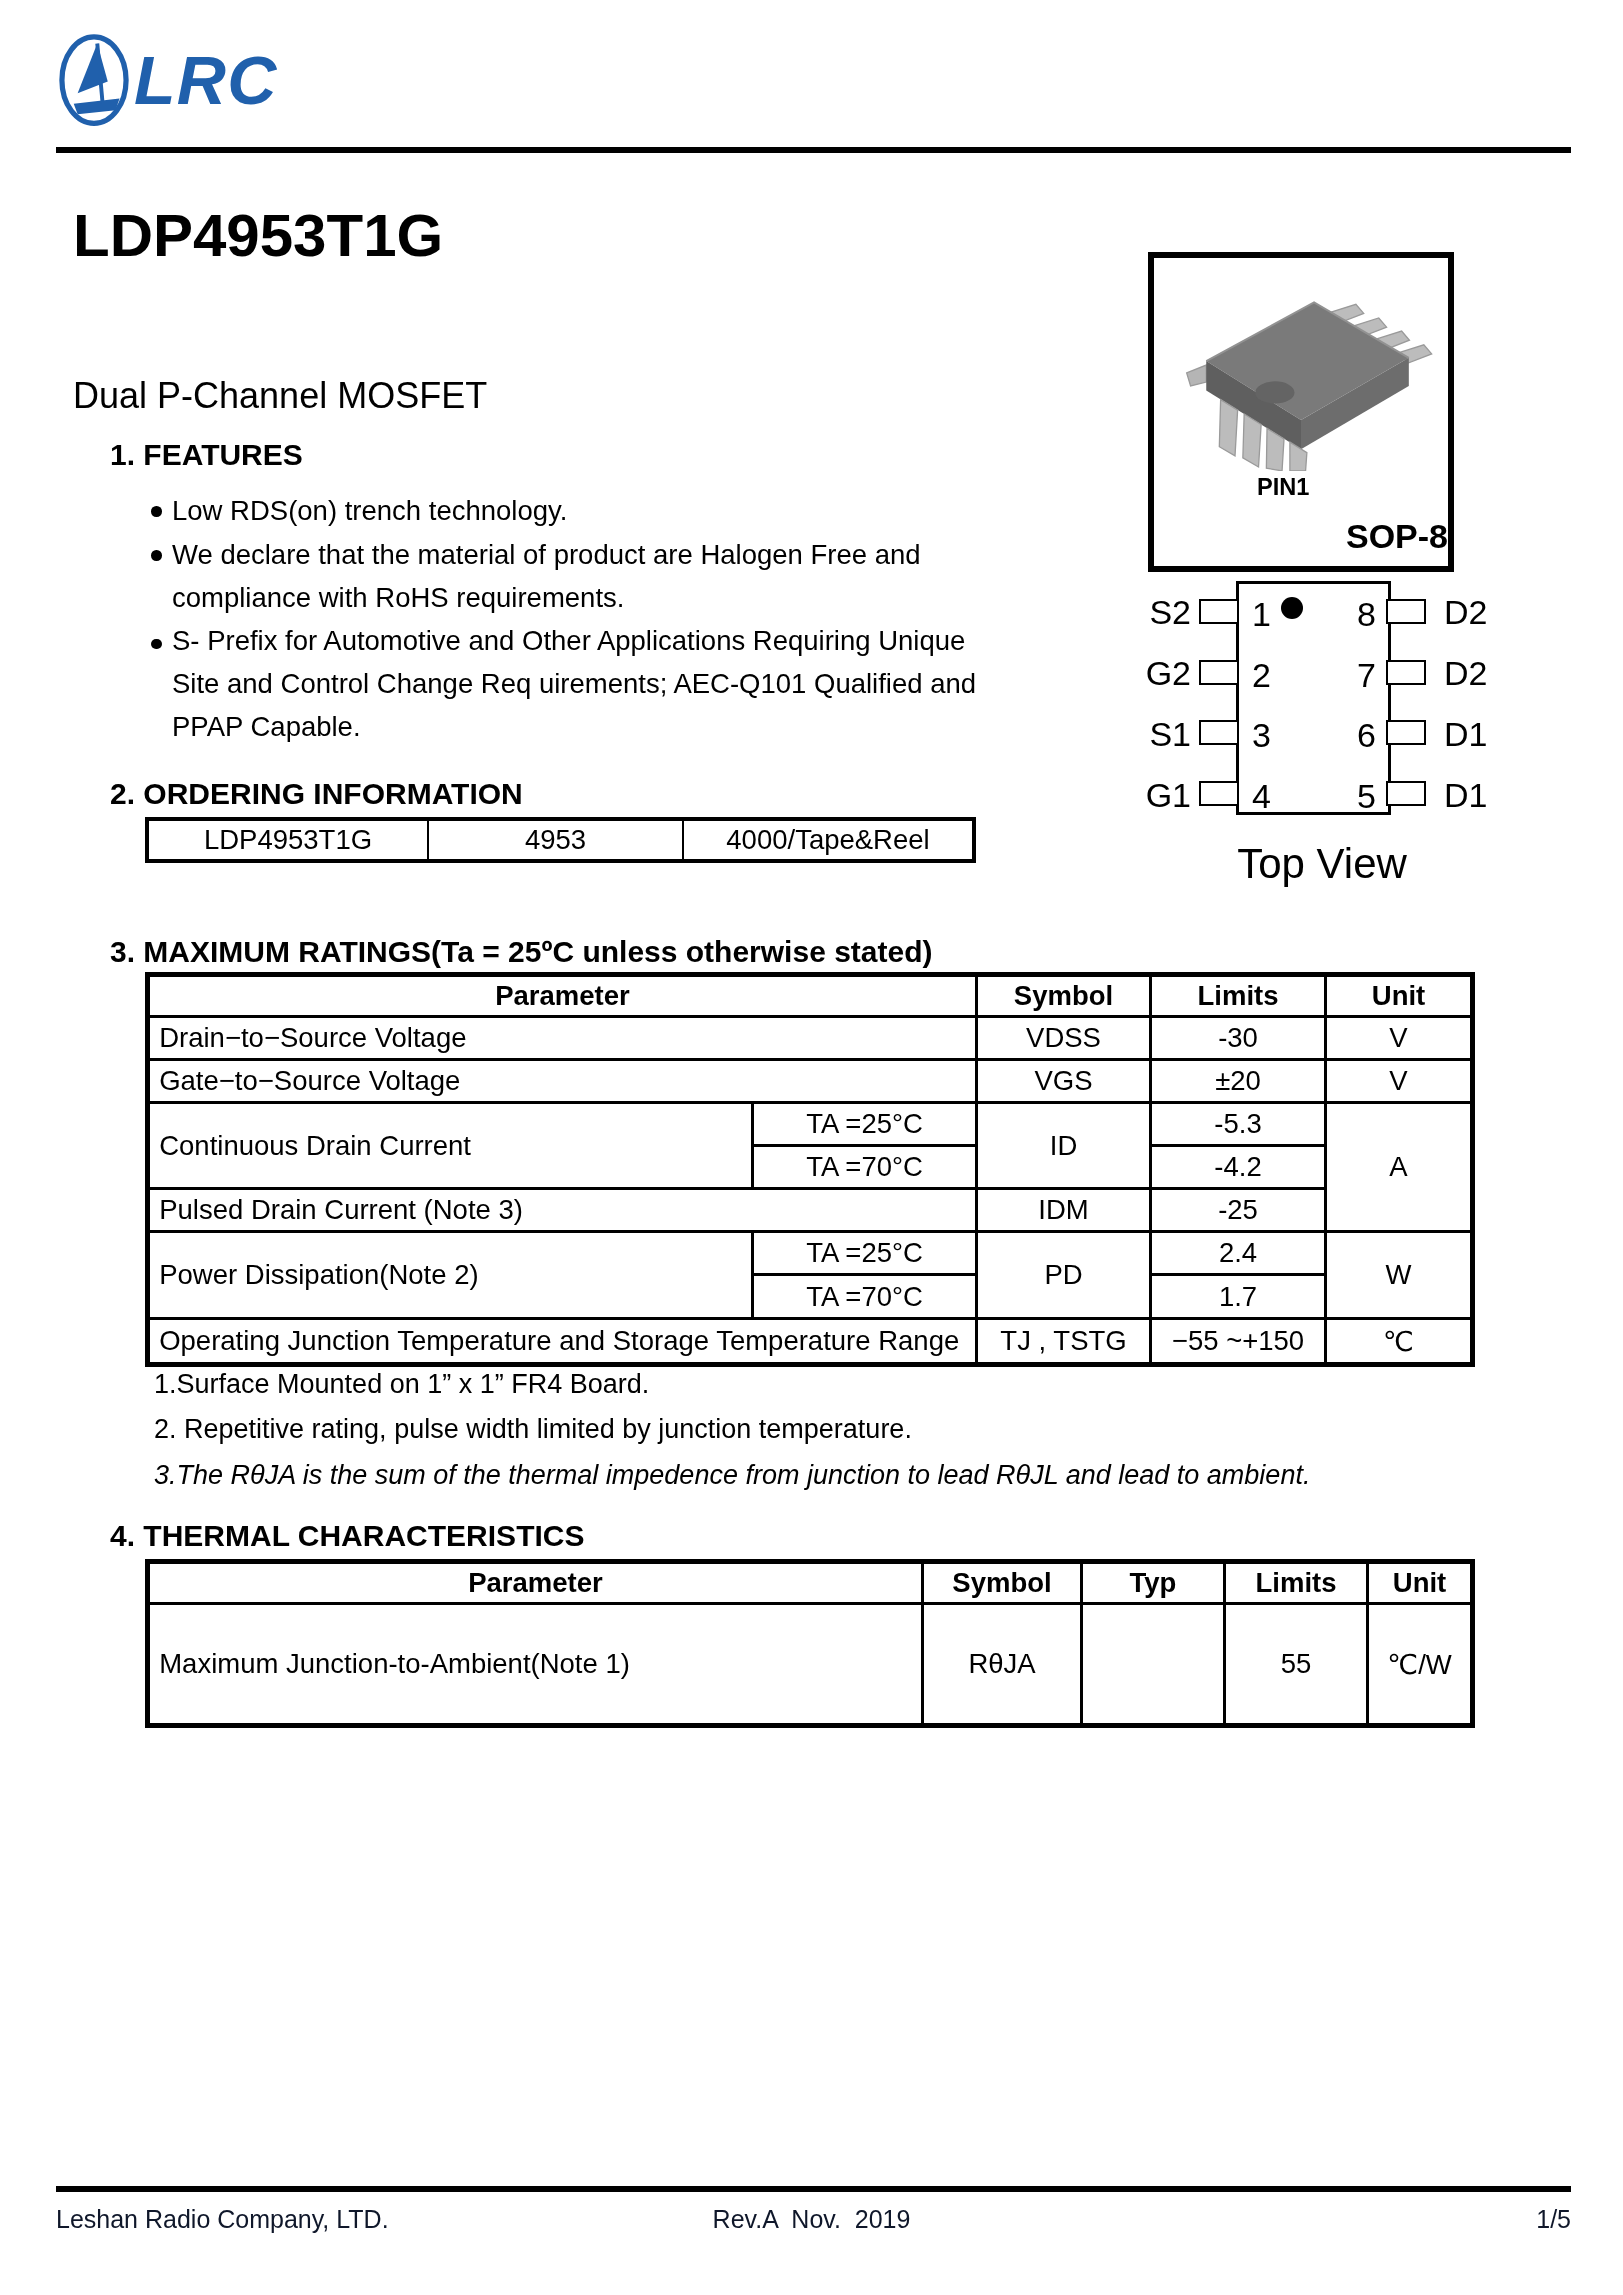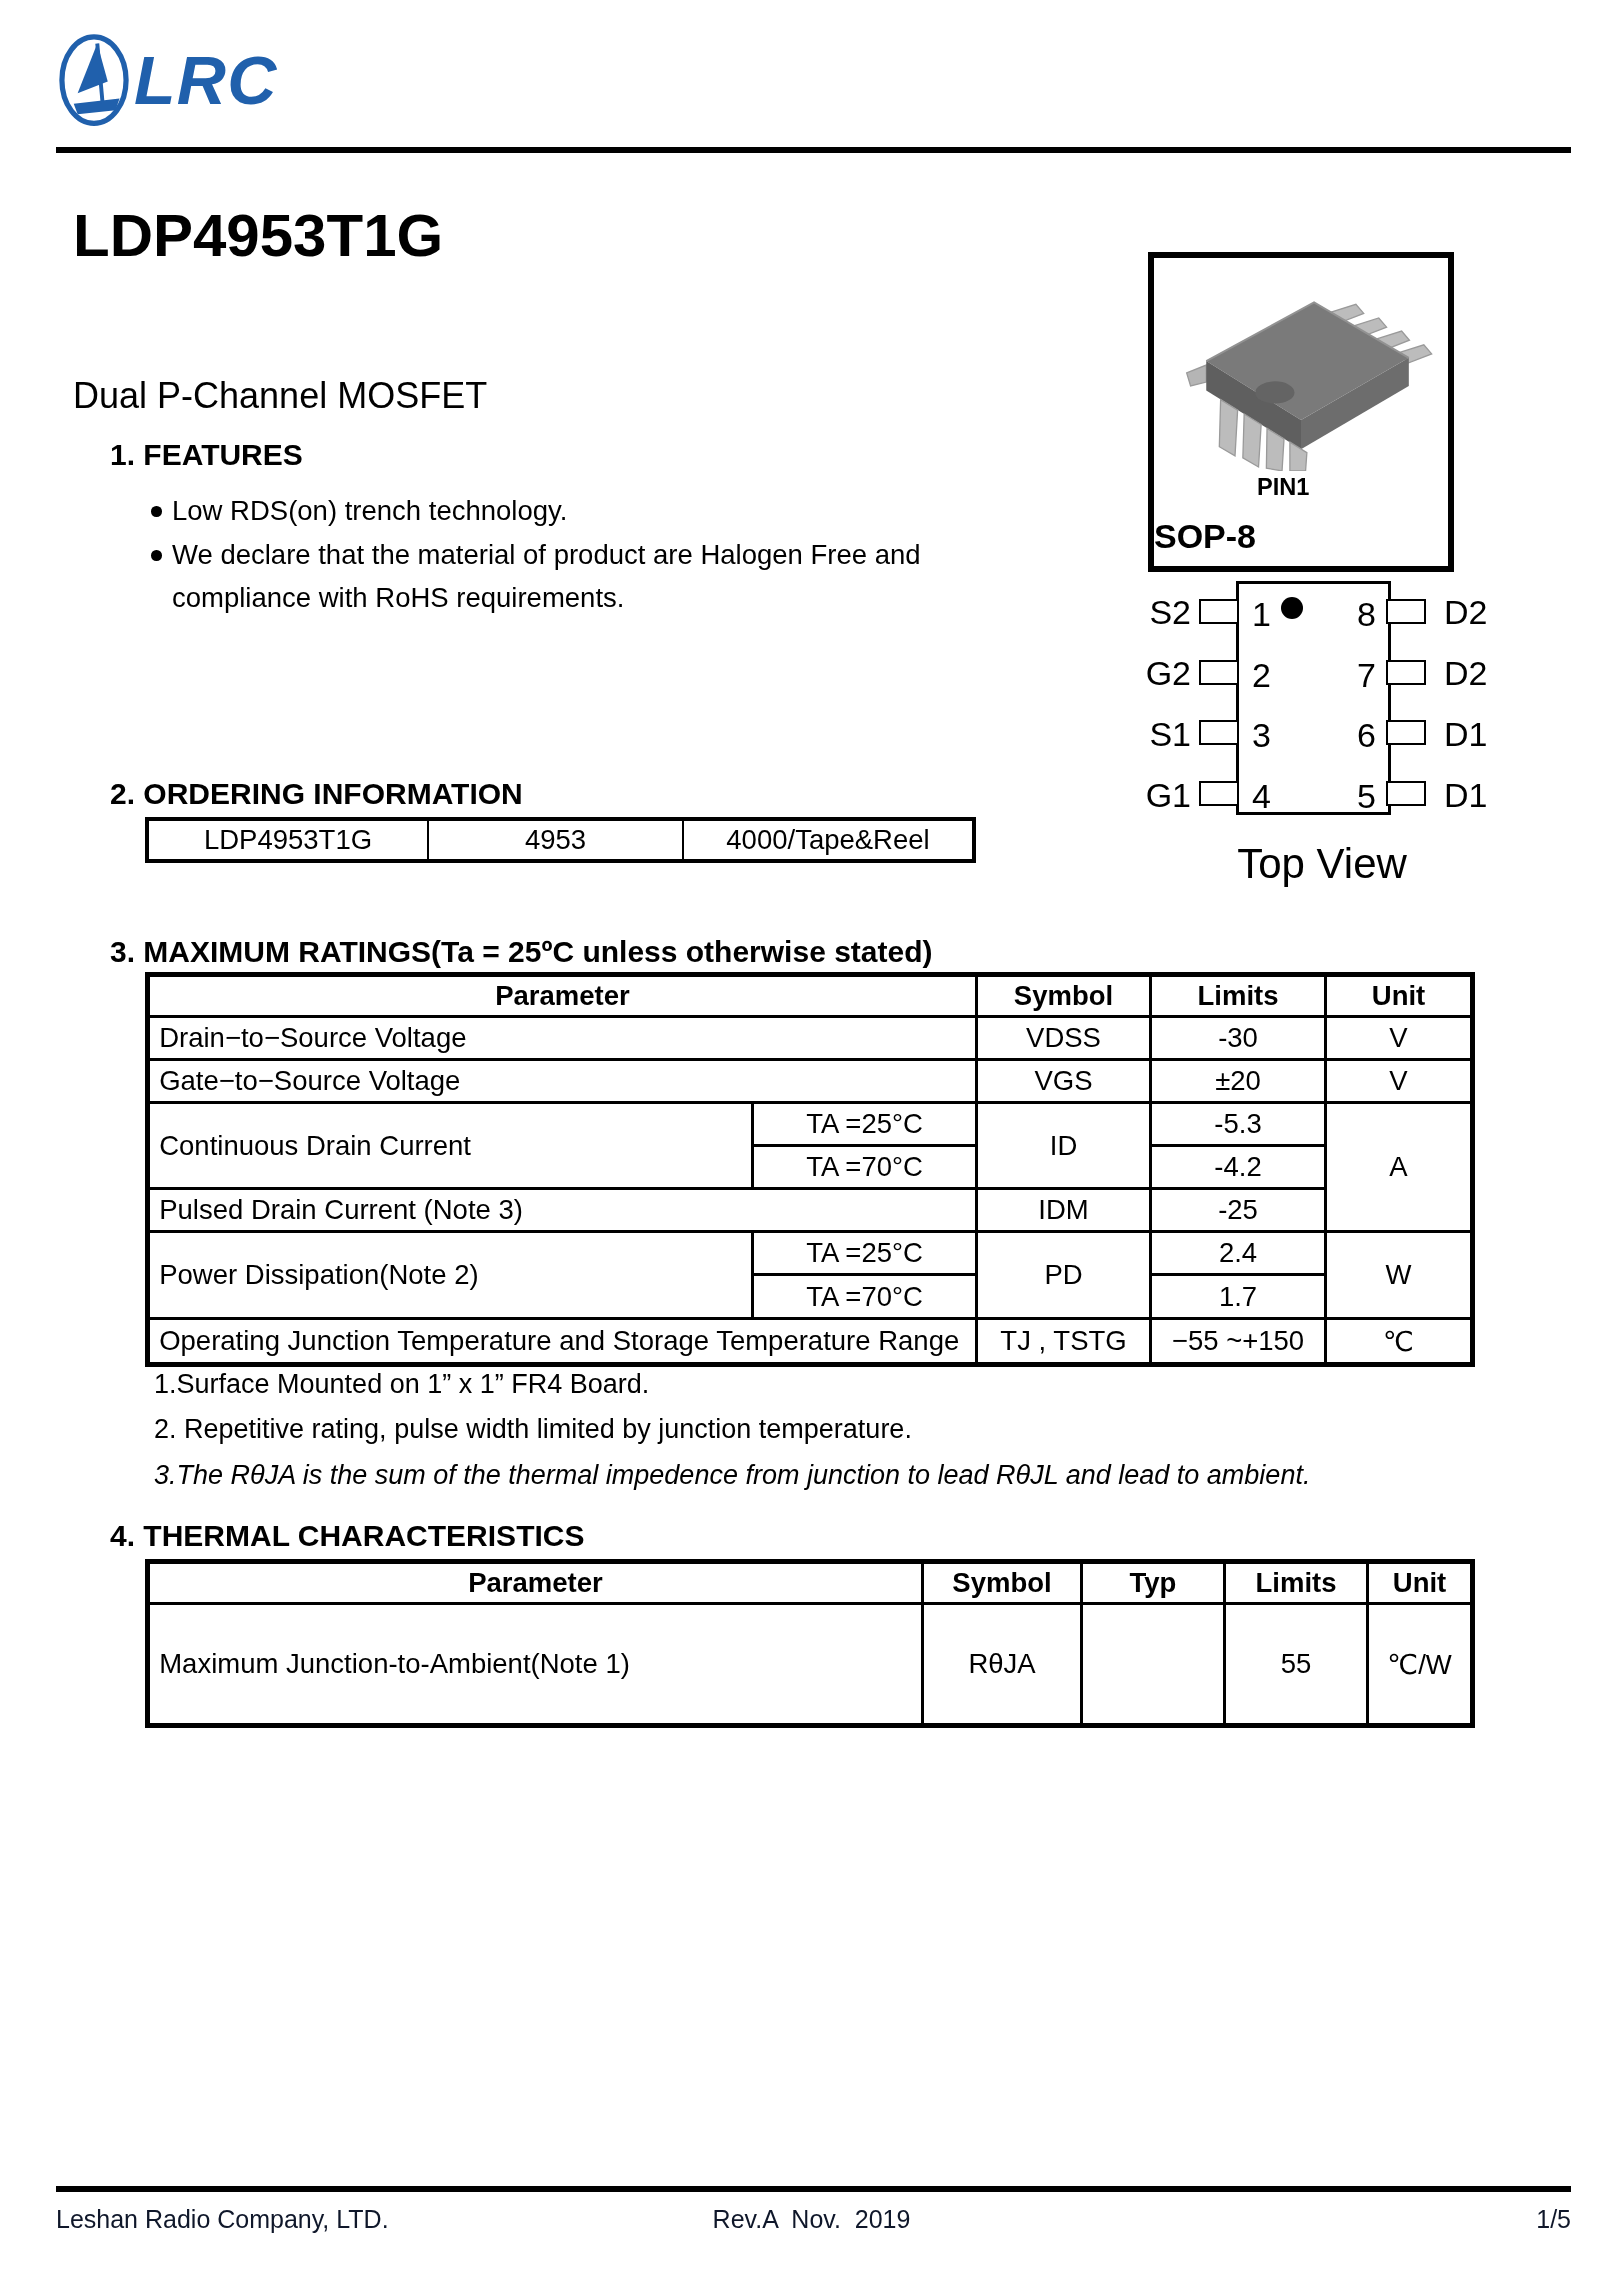--- a/index.html
+++ b/index.html
@@ -36,21 +36,21 @@
   table.sheet td.hd{font-weight:bold;text-align:center;}
   table.sheet td.c{text-align:center;}
   table.sheet td.l{text-align:left;padding-left:9.2px;}
   table.order{border:4.6px solid #000;}
   table.order td{border:2.6px solid #000;font-size:27.5px;text-align:center;vertical-align:middle;}
   table.order td.hd{font-weight:bold;}
   .cdeg{font-size:25px;}
 
   
   .pkg-box{border:6.5px solid #000;background:#fff;}
-  .pkg-caption{font-weight:bold;text-align:left;}
+  .pkg-caption{font-weight:bold;text-align:right;}
 
   
   .pin-body{border:3.3px solid #000;background:#fff;}
   .pin-stub{border:2.6px solid #000;background:#fff;box-sizing:border-box;}
   .pin-num{font-size:34px;line-height:1;text-align:center;}
   .pin-label{font-size:34px;line-height:1;}
   .pin1-dot{width:22px;height:22px;border-radius:50%;background:#000;}
   .topview{font-size:42px;text-align:center;}
 
   
@@ -144,20 +144,26 @@
   <div class="abs sec-heading" style="left:110px;top:440px;">1. FEATURES</div>
 
   <div class="abs" style="left:172px;top:489px;">
     <div class="abs bullet-dot" style="left:-21px;top:17px;"></div>
     <div class="feature-line">Low RDS(on) trench technology.</div>
   </div>
   <div class="abs" style="left:172px;top:533px;">
     <div class="abs bullet-dot" style="left:-21px;top:17px;"></div>
     <div class="feature-line">We declare that the material of product are Halogen Free and</div>
     <div class="feature-line">compliance with RoHS requirements.</div>
+  </div>
+  <div class="abs" style="left:172px;top:619px;">
+    <div class="abs bullet-dot" style="left:-21px;top:19.6px;"></div>
+    <div class="feature-line">S- Prefix for Automotive and Other Applications Requiring Unique</div>
+    <div class="feature-line">Site and Control Change Req uirements; AEC-Q101 Qualified and</div>
+    <div class="feature-line">PPAP Capable.</div>
   </div>
 
   <div class="abs sec-heading" style="left:110px;top:779px;">2. ORDERING INFORMATION</div>
 
   <table class="order abs" style="left:145px;top:817px;width:827px;">
     <colgroup>
         <col style="width:281px">
         <col style="width:255px">
         <col style="width:291px">
       </colgroup>

